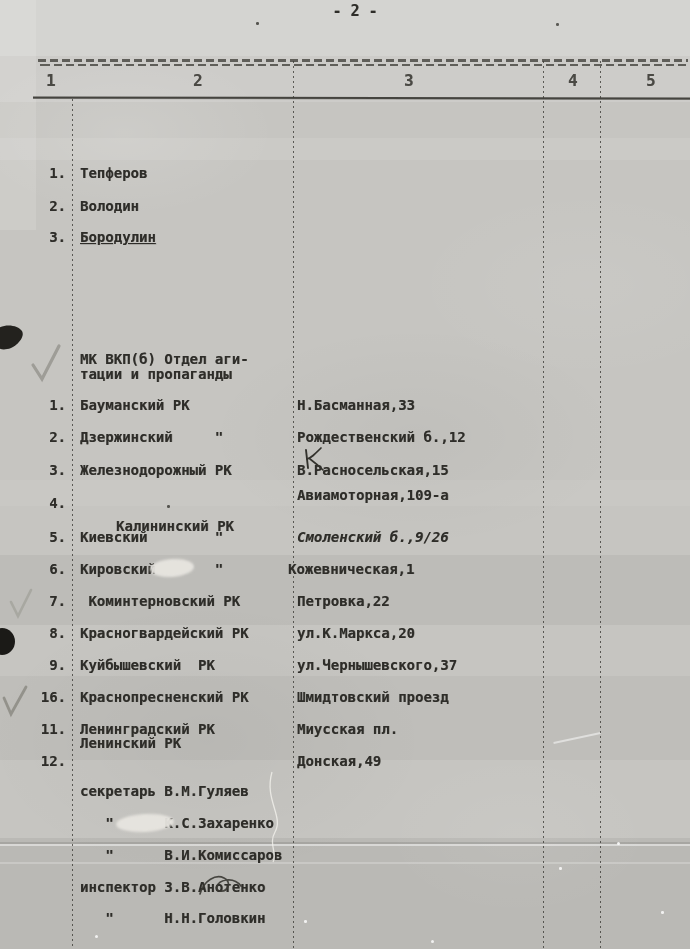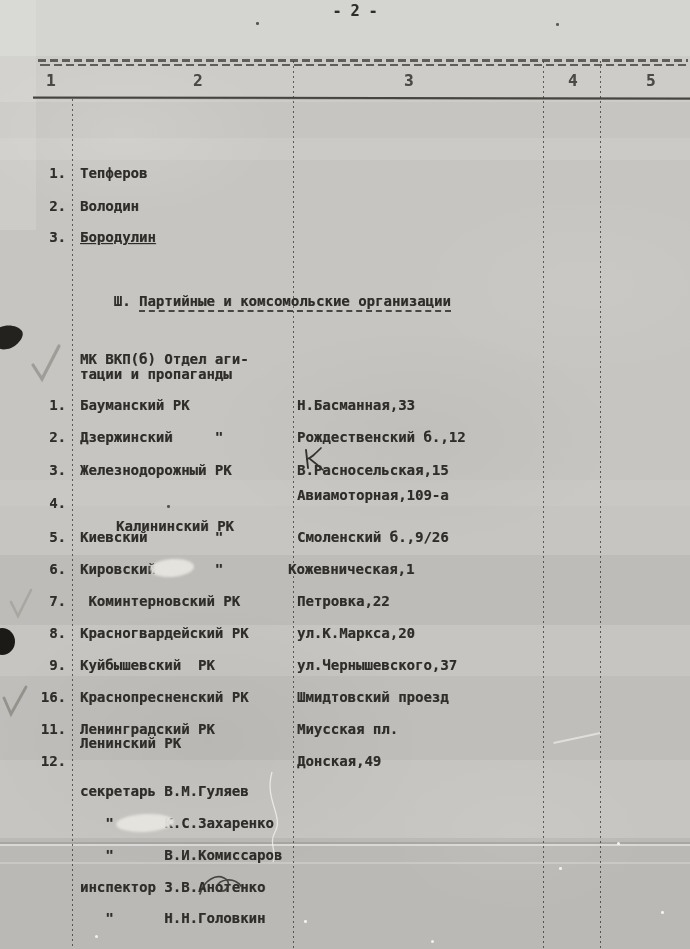--- a/index.html
+++ b/index.html
@@ -81,23 +81,20 @@
   <div class="vline" style="left:600px;top:61px;height:888px;"></div>
 
 
   <span class="t num" style="top:166px;">1.</span>
   <span class="t name" style="top:166px;">Тепферов</span>
   <span class="t num" style="top:199px;">2.</span>
   <span class="t name" style="top:199px;">Володин</span>
   <span class="t num" style="top:230px;">3.</span>
   <span class="t name" style="top:230px;text-decoration:underline;">Бородулин</span>
 
-  <div class="t" style="left:80px;top:279px;">
-    <span>Ш. </span><span class="u-dash">Партийные и комсомольские организации</span>
-  </div>
   <span class="t" style="left:80px;top:352px;">МК ВКП(б) Отдел аги-</span>
   <span class="t" style="left:80px;top:367px;">тации и пропаганды</span>
 
   <span class="t num" style="top:398px;">1.</span>
   <span class="t name" style="top:398px;">Бауманский РК</span>
   <span class="t addr" style="top:398px;">Н.Басманная,33</span>
 
   <span class="t num" style="top:430px;">2.</span>
   <span class="t name" style="top:430px;">Дзержинский     "</span>
   <span class="t addr" style="top:430px;">Рождественский б.,12</span>
@@ -105,21 +102,21 @@
   <span class="t num" style="top:463px;">3.</span>
   <span class="t name" style="top:463px;">Железнодорожный РК</span>
   <span class="t addr" style="top:463px;">В.Расносельская,15</span>
 
   <span class="t num" style="top:496px;">4.</span>
   <span class="t name" style="top:519px;padding-left:36px;">Калининский РК</span>
   <span class="t addr" style="top:488px;">Авиамоторная,109-а</span>
 
   <span class="t num" style="top:530px;">5.</span>
   <span class="t name" style="top:530px;">Киевский        "</span>
-  <span class="t addr" style="top:530px;">Смоленский б.,9/26</span>
+  <span class="t addr" style="top:530px;font-style:italic;">Смоленский б.,9/26</span>
 
   <span class="t num" style="top:562px;">6.</span>
   <span class="t name" style="top:562px;">Кировский       "</span>
   <span class="t addr-shift" style="position:absolute;white-space:pre;font-size:14px;font-weight:700;line-height:15px;text-shadow:0.4px 0.4px 0 rgba(40,39,34,.45);top:562px;">Кожевническая,1</span>
 
   <span class="t num" style="top:594px;">7.</span>
   <span class="t name" style="top:594px;"> Коминтерновский РК</span>
   <span class="t addr" style="top:594px;">Петровка,22</span>
 
   <span class="t num" style="top:626px;">8.</span>

